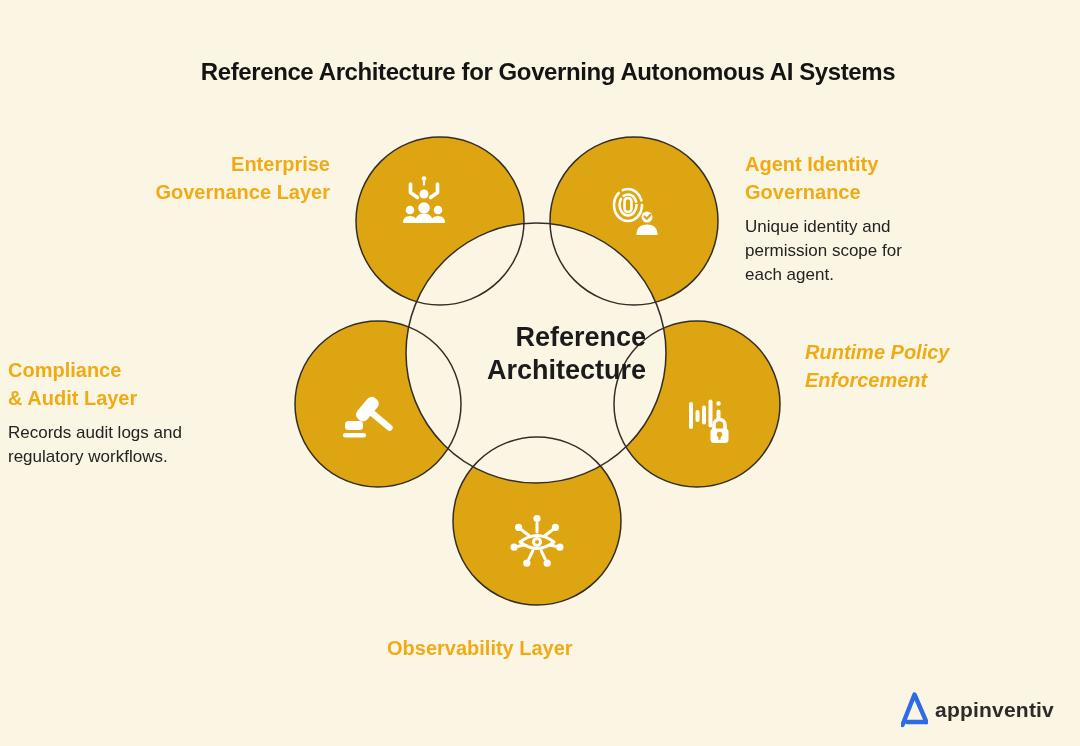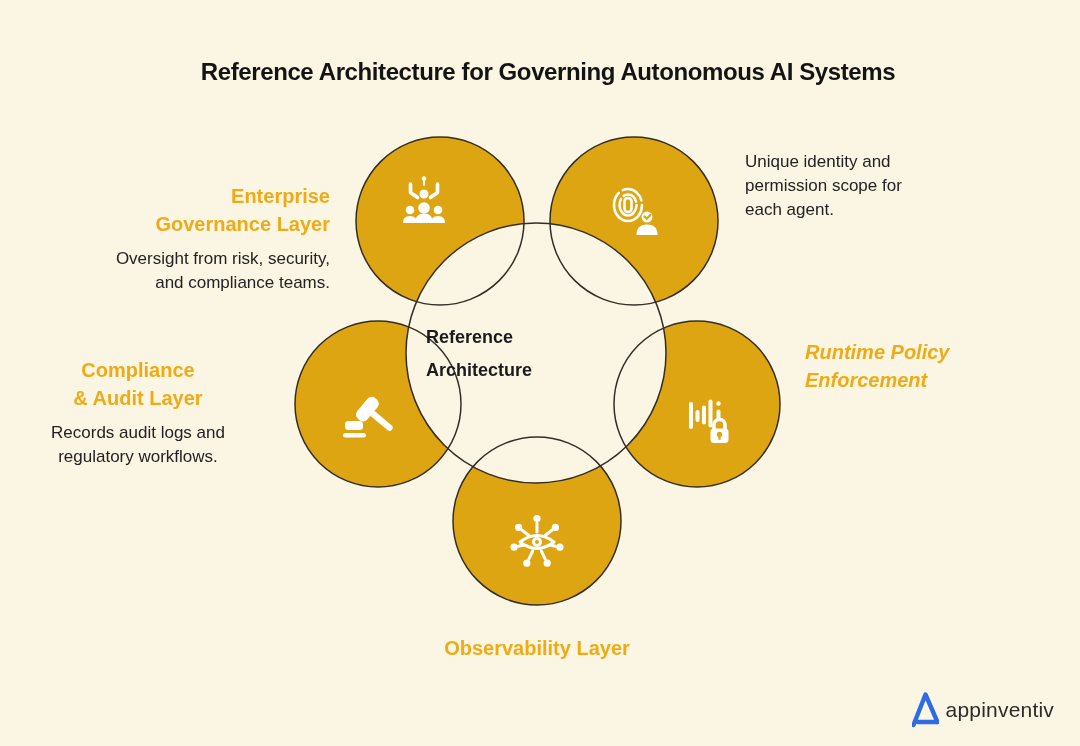--- a/index.html
+++ b/index.html
@@ -16,36 +16,36 @@
   .diagram{position:absolute;top:0;left:0;}
   .label{position:absolute;}
   .heading{
     font-size:20px;font-weight:bold;line-height:28px;color:#EFAB16;
     white-space:pre-line;margin:0 0 9px 0;
   }
   .desc{
     font-size:17px;font-weight:normal;line-height:24px;color:#242222;
     white-space:pre-line;margin:0;
   }
-  .block-enterprise{right:750px;top:150px;width:300px;text-align:right;margin-top:32px;}
+  .block-enterprise{right:750px;top:150px;width:300px;text-align:right;}
   .block-identity{left:745px;top:150px;width:260px;text-align:left;}
-  .block-compliance{right:812px;top:356px;width:260px;text-align:center;}
+  .block-compliance{right:812px;top:356px;width:260px;text-align:left;}
   .block-runtime{left:805px;top:338px;width:260px;text-align:left;font-style:italic;}
-  .block-observability{left:387px;top:634px;width:300px;text-align:center;}
+  .block-observability{left:387px;top:634px;width:300px;}
   .center-label{
-    position:absolute;left:426px;top:321px;width:220px;text-align:left;
-    font-size:18px;font-weight:bold;line-height:33px;color:#1b1b1b;
+    position:absolute;left:426px;top:321px;width:220px;text-align:right;
+    font-size:27px;font-weight:bold;line-height:33px;color:#1b1b1b;
     white-space:pre-line;
   }
   .logo{
     position:absolute;right:26px;bottom:18px;
     display:flex;align-items:center;gap:7px;
   }
   .logo-text{
-    font-size:21px;color:#2d2a2a;font-weight:400;letter-spacing:0.2px;
+    font-size:21px;color:#2d2a2a;font-weight:700;letter-spacing:0.2px;
   }
 </style>
 </head>
 <body>
 
 <div class="stage">
 
   <h1 class="title">Reference Architecture for Governing Autonomous AI Systems</h1>
 
   <svg class="diagram" width="1080" height="746" viewBox="0 0 1080 746">
@@ -145,25 +145,25 @@
       </g>
       <path d="M-17,0 Q0,-13 17,0 Q0,13 -17,0 Z" fill="#DEA512" stroke="#fff" stroke-width="3" stroke-linejoin="round"></path>
       <circle cx="0" cy="0" r="5" fill="#fff"></circle>
       <circle cx="0" cy="0" r="2" fill="#DEA512"></circle>
     </g>
   </svg>
 
   <div class="label block-enterprise">
     <div class="heading">Enterprise
 Governance Layer</div>
-    <div class="desc">Oversight from risk, security,
-and compliance teams.</div>
   </div>
 
   <div class="label block-identity">
+    <div class="heading">Agent Identity
+Governance</div>
     <div class="desc">Unique identity and
 permission scope for
 each agent.</div>
   </div>
 
   <div class="label block-compliance">
     <div class="heading">Compliance
 &amp; Audit Layer</div>
     <div class="desc">Records audit logs and
 regulatory workflows.</div>

